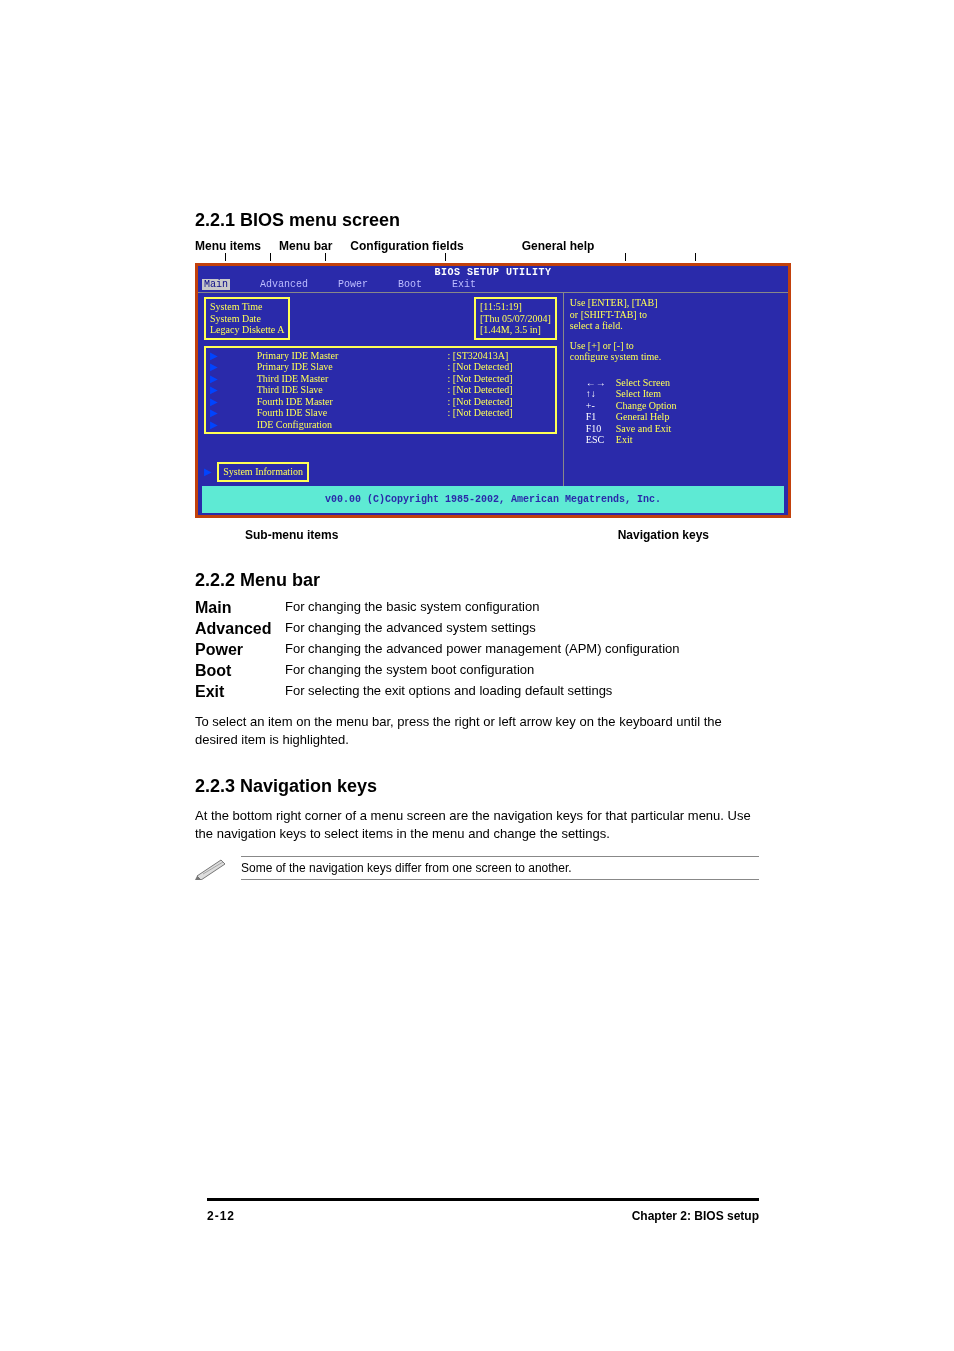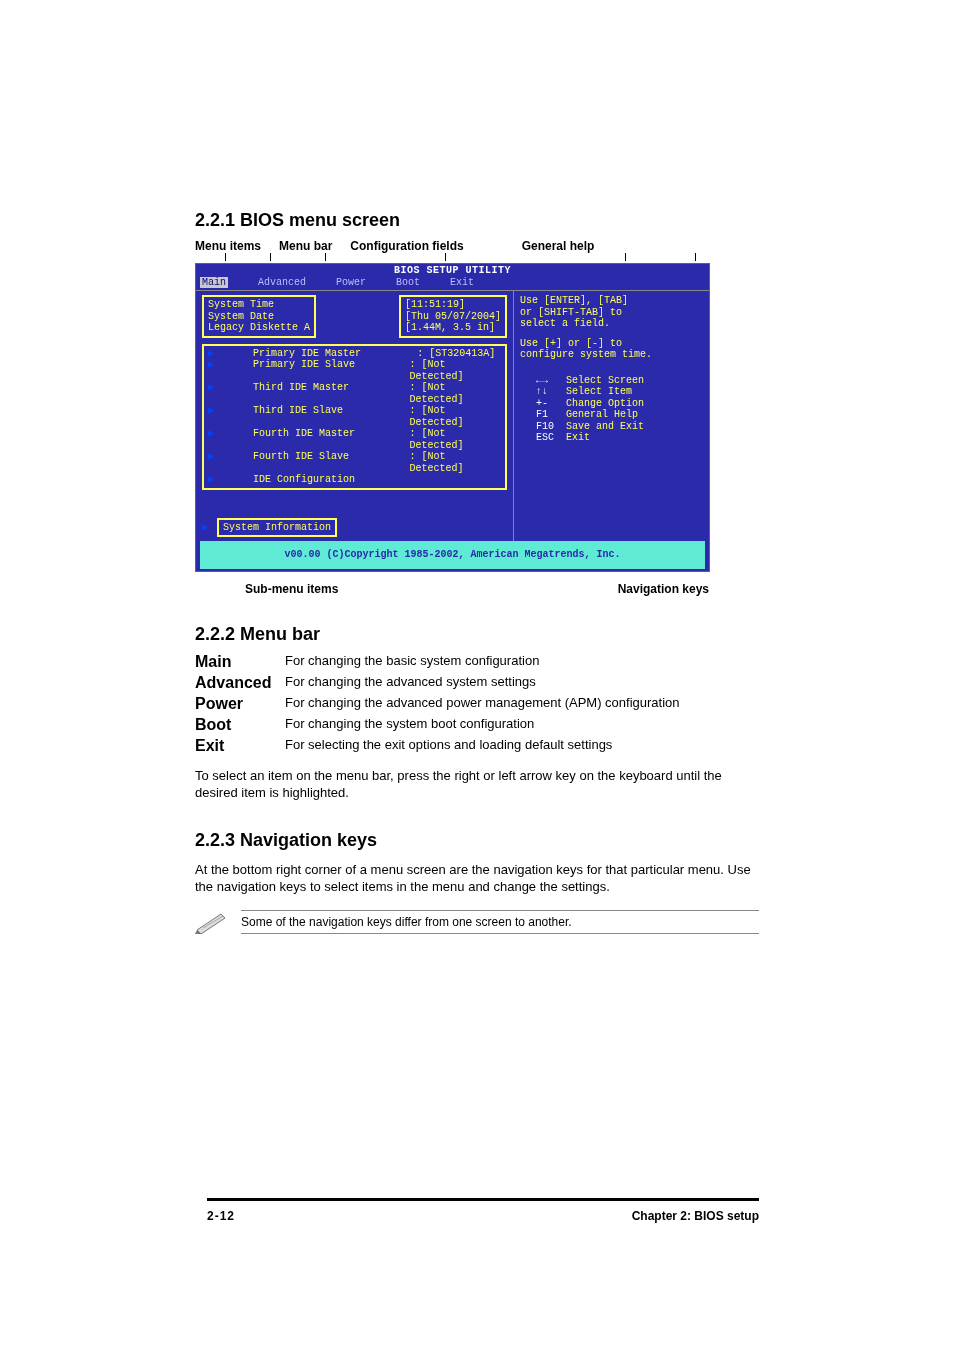--- a/index.html
+++ b/index.html
@@ -32,27 +32,27 @@
     position: relative;
     height: 8px;
     margin-bottom: 2px;
   }
   .tick {
     position: absolute; top: 0; width: 1px; height: 8px; background: #000;
   }
 
   
   .bios {
-    width: 515px;
+    width: 596px;
     background: #2a2aaa;
     color: #fff;
     font-family: "Courier New", monospace;
     font-size: 10px;
     line-height: 1.15;
-    border: 1px solid #c2410c;
+    border: 3px solid #c2410c;
   }
   .bios-title {
     background: #2a2aaa;
     color: #ffffff;
     text-align: center;
     font-weight: bold;
     padding: 1px 0 0 0;
     letter-spacing: 0.5px;
   }
   .menu-bar {
@@ -63,20 +63,21 @@
   }
   .menu-bar span { margin-right: 30px; color: #bdbdff; }
   .menu-bar .sel { background: #c9c9c9; color: #0a0a88; padding: 0 2px; }
   .bios-body {
     display: flex;
     background: #2a2aaa;
     border-top: 1px solid #888;
   }
   .bios-left, .bios-right {
     padding: 4px 6px;
+    font-family: Liberation Serif, serif;
   }
   .bios-left {
     flex: 0 0 62%;
     border-right: 1px solid #888;
   }
   .bios-right {
     flex: 1;
     color: #ffff55;
   }
   .box1 {

